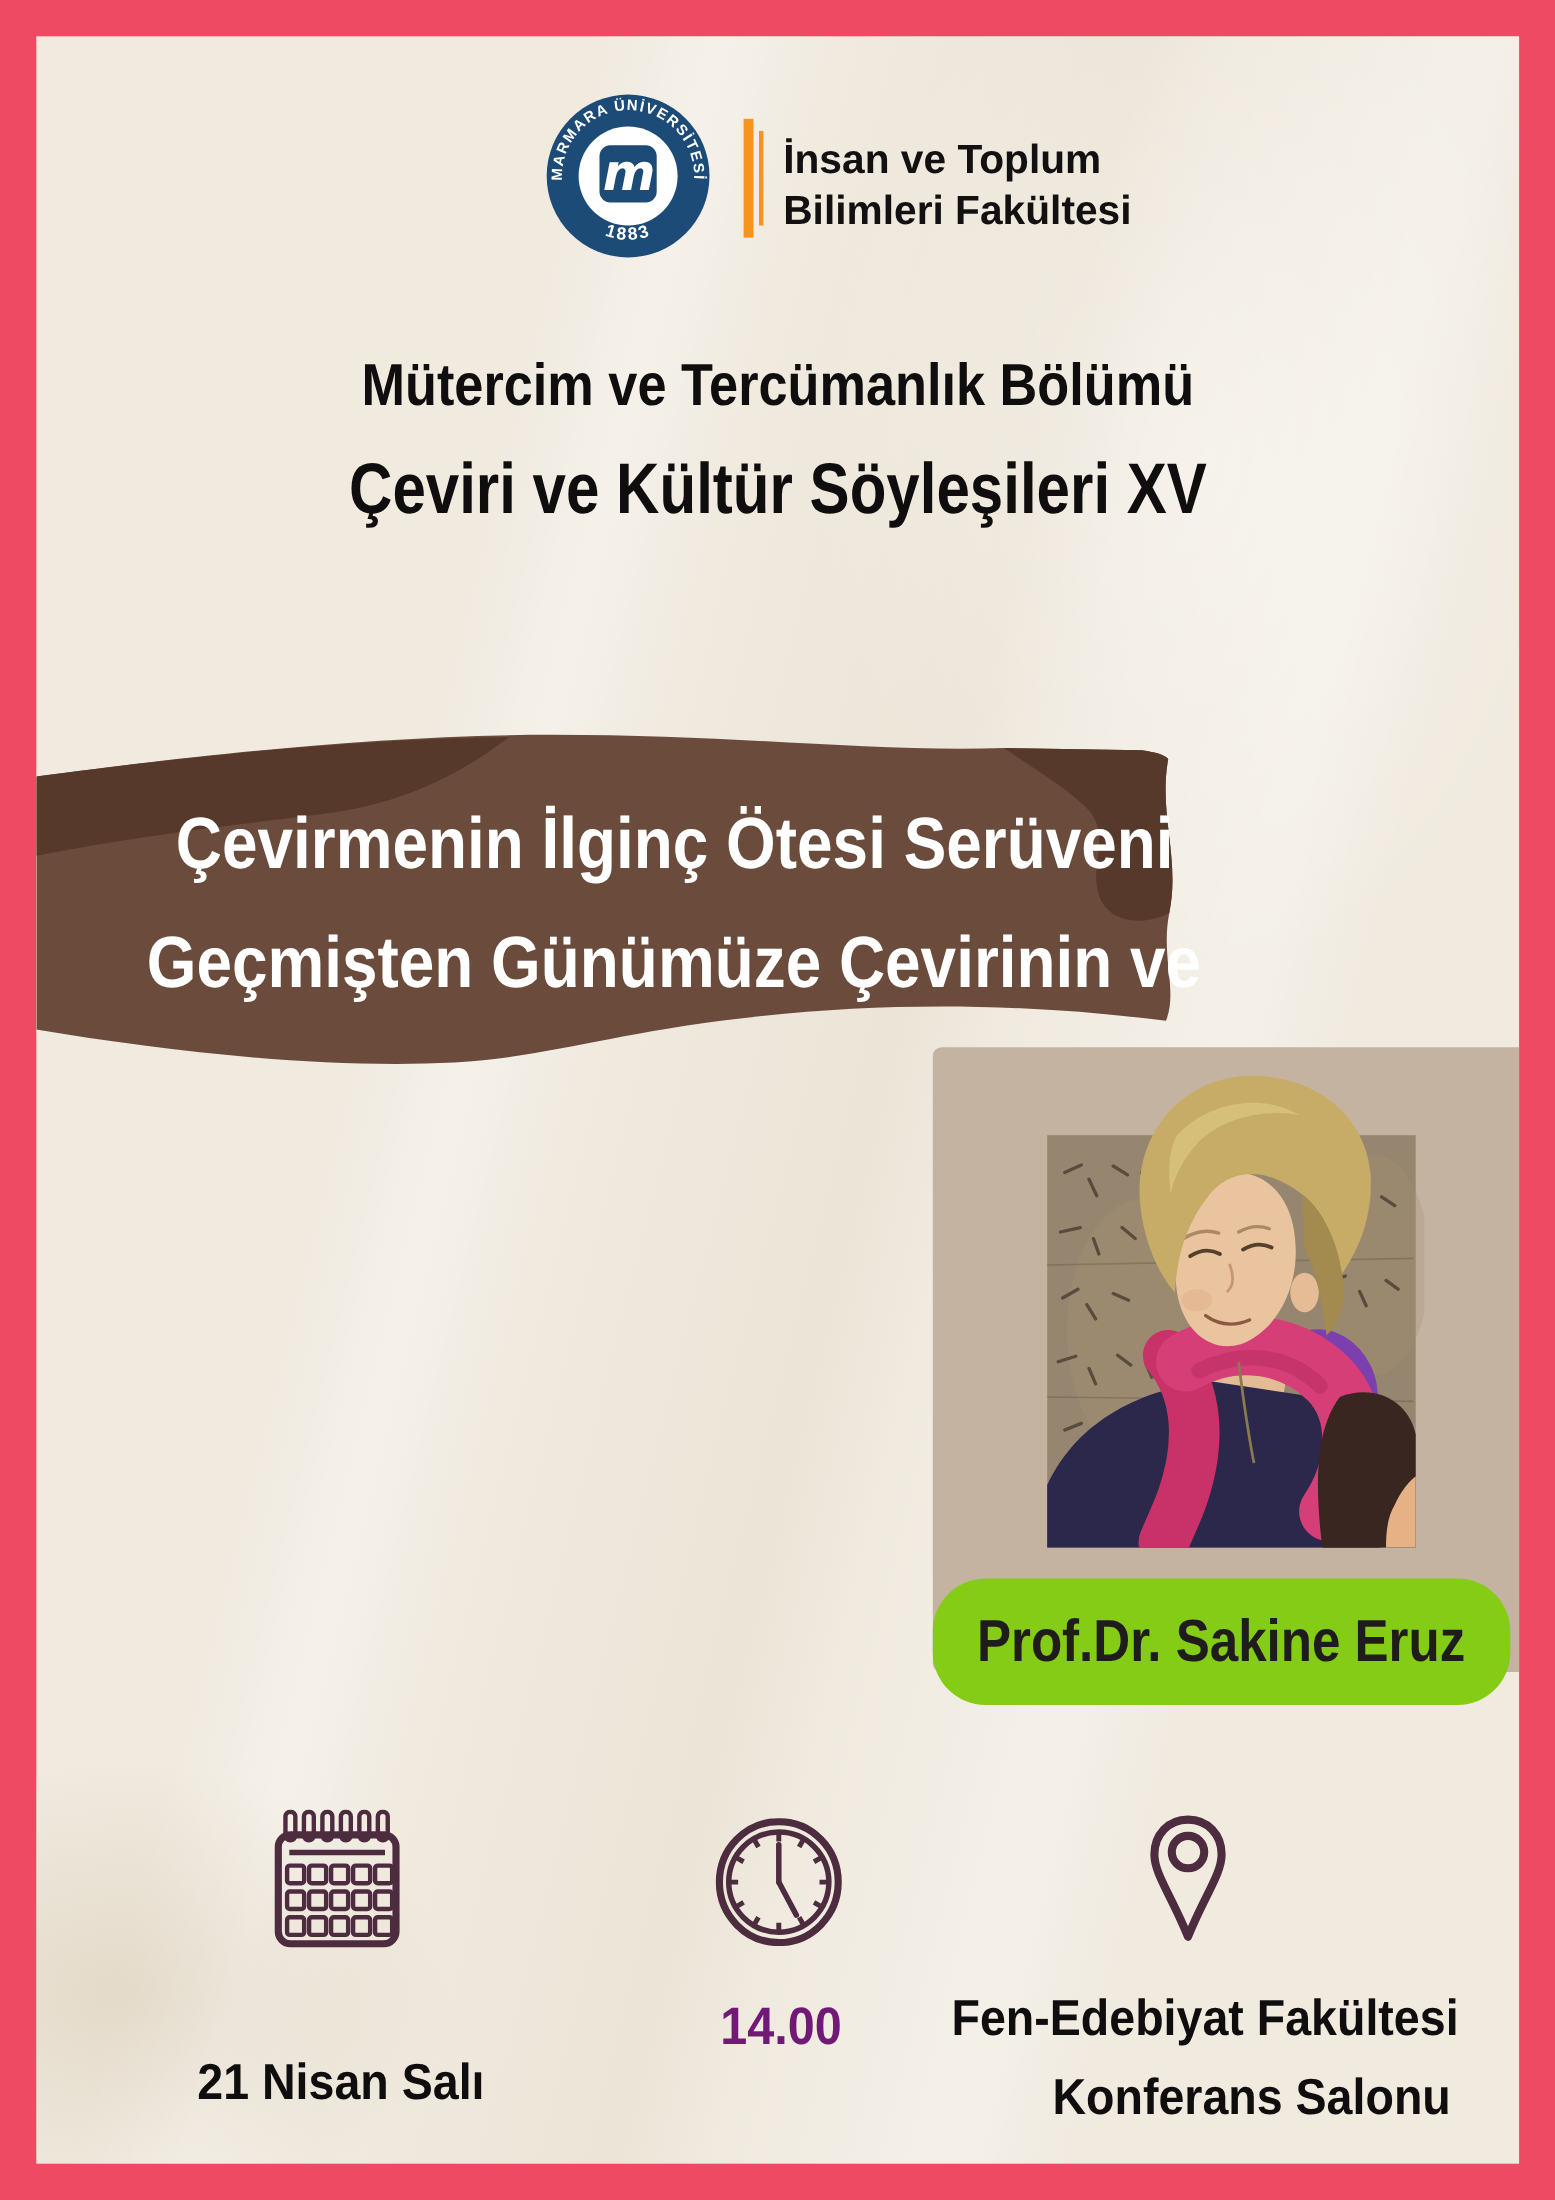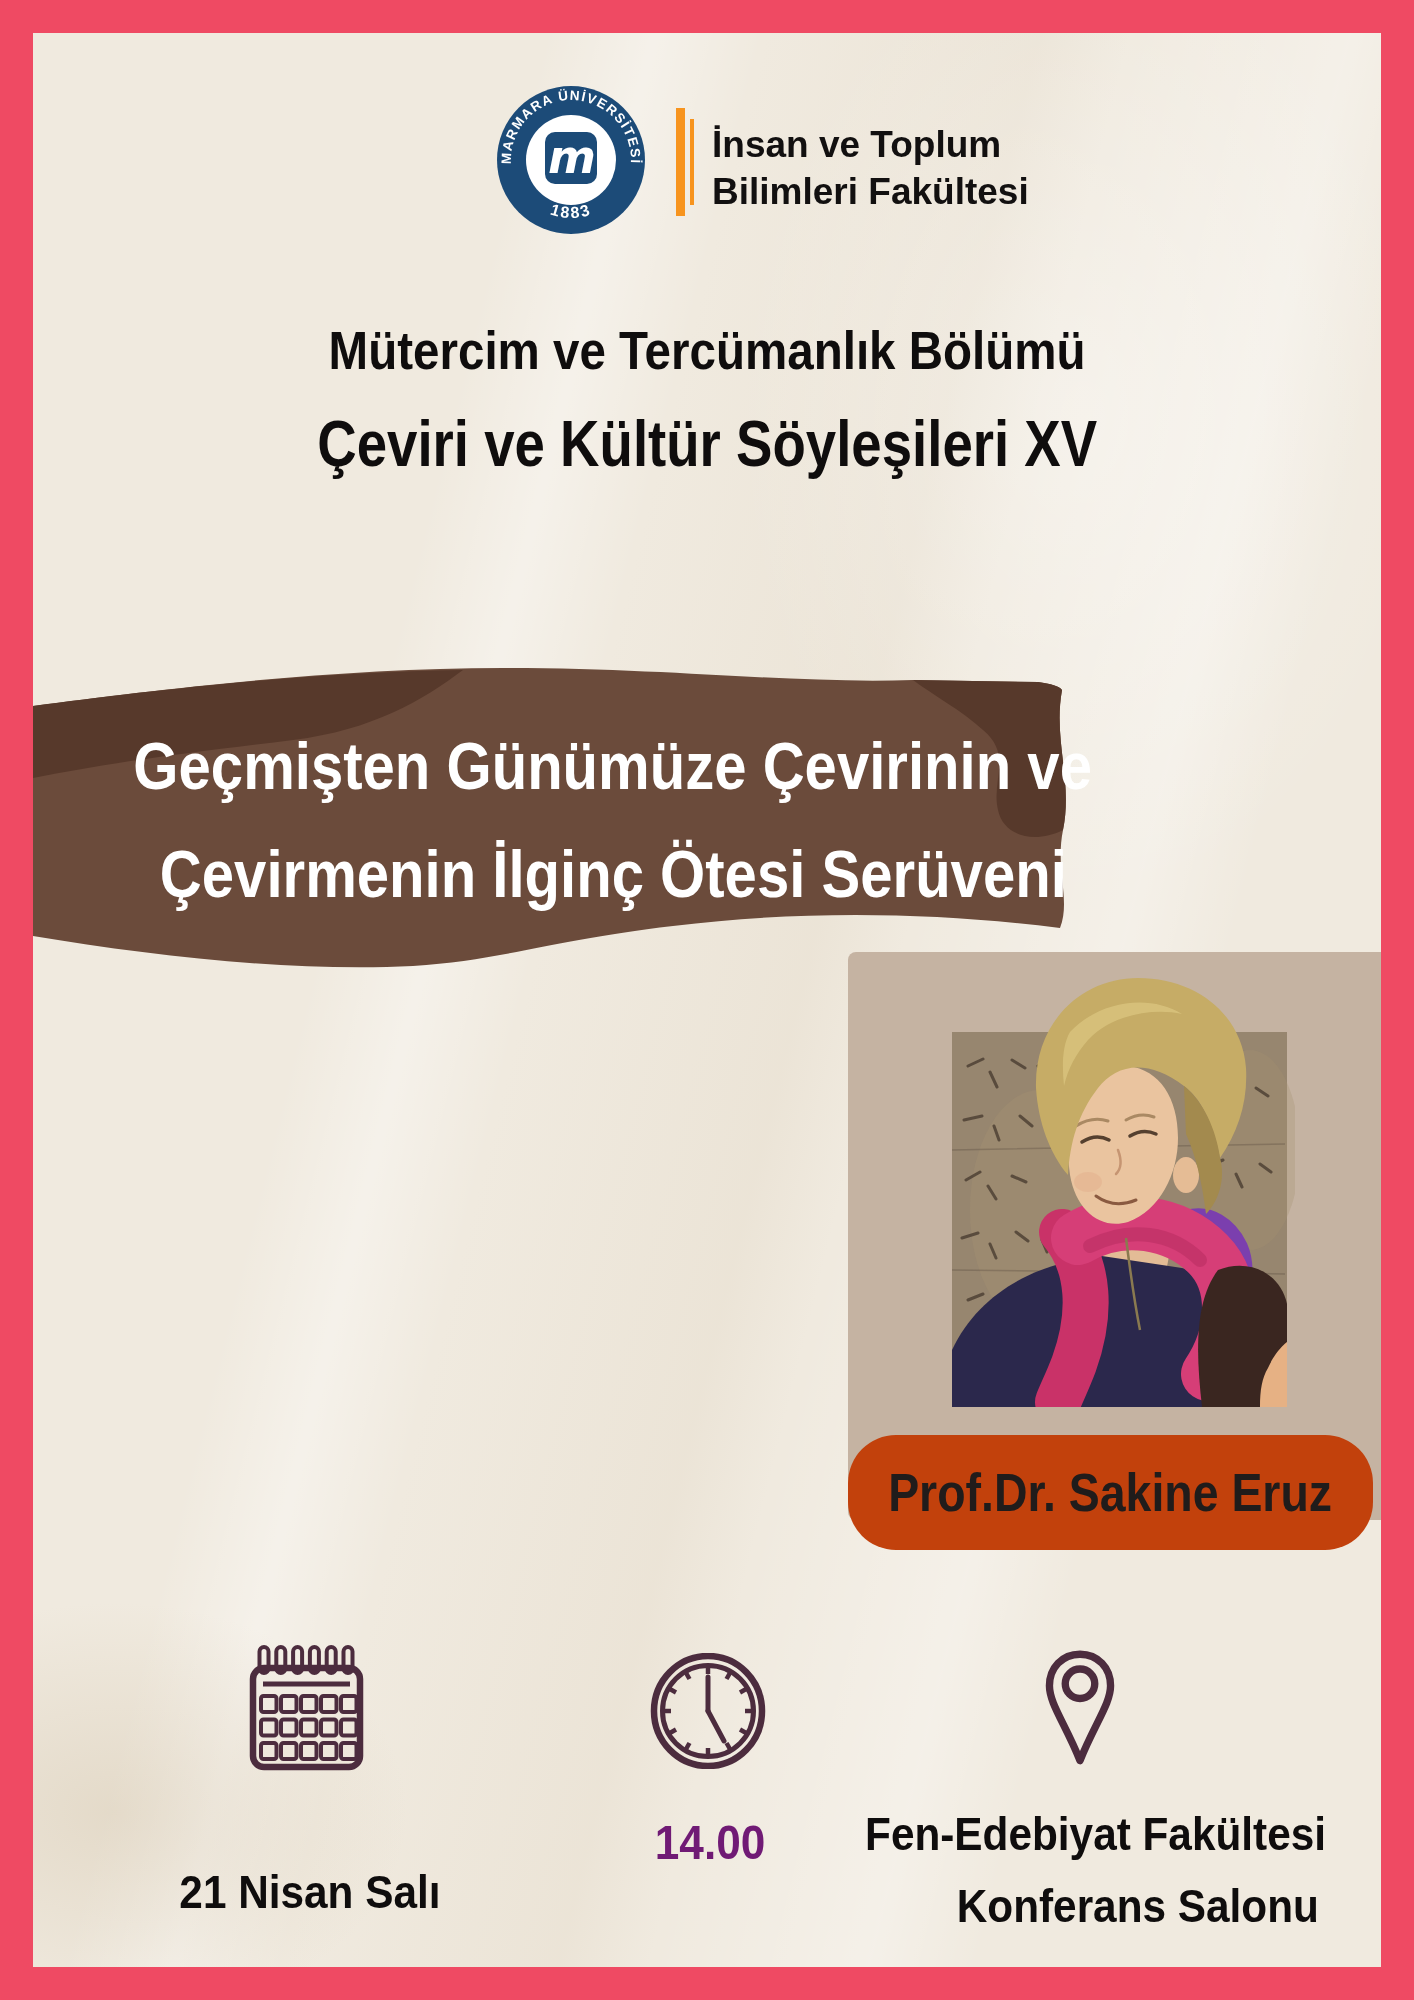--- a/index.html
+++ b/index.html
@@ -40,21 +40,21 @@
   .title-series .cond{transform:scaleX(.84);}
 
   
   .banner-svg{left:0;top:627px;width:1130px;height:312px;}
   .banner-text{left:20px;top:679px;width:1120px;color:#ffffff;font-weight:bold;}
   .banner-text .line{height:108px;line-height:108px;font-size:66px;text-align:center;}
 
   
   .panel{left:815px;top:919px;width:533px;height:568px;background:#C5B3A2;border-radius:8px 0 0 8px;}
   .portrait{left:917px;top:937px;width:345px;height:437px;}
-  .name-label{left:815px;top:1402px;width:525px;height:115px;background:#c2410c;border-radius:48px;}
+  .name-label{left:815px;top:1402px;width:525px;height:115px;background:#84cc16;border-radius:48px;}
   .name-label .line{height:115px;line-height:115px;font-size:54px;font-weight:bold;color:#201c1b;text-align:center;}
   .name-label .cond{transform:scaleX(.86);}
 
   
   .icon-cal{left:215px;top:1612px;width:116px;height:126px;}
   .icon-clock{left:617px;top:1620px;width:116px;height:116px;}
   .icon-pin{left:1012px;top:1617px;width:70px;height:118px;}
   .info-date{left:102px;top:1787px;width:350px;font-weight:bold;font-size:46px;line-height:54px;color:#0f0d0d;margin-top:45px;}
   .info-time{left:552px;top:1783px;width:250px;font-weight:bold;font-size:48px;line-height:54px;color:#701a75;}
   .info-venue{left:812px;top:1765px;width:490px;font-weight:bold;font-size:46px;color:#0f0d0d;}
@@ -98,22 +98,22 @@
     <div class="abs title-series ctr">
       <span class="cond">Çeviri ve Kültür Söyleşileri XV</span>
     </div>
 
     <svg class="abs banner-svg" viewBox="0 0 1130 312">
       <path d="M 0,46 C 120,30 300,8 470,8 C 640,8 760,24 880,20 L 1005,22 C 1018,24 1026,26 1029,30 C 1020,80 1040,120 1030,170 C 1022,210 1038,240 1027,268 C 900,252 770,250 640,266 C 520,280 470,300 380,306 C 260,312 120,296 0,276 Z" fill="#6B4B3B"></path>
       <path d="M 0,46 C 120,30 280,12 430,10 C 390,40 340,70 260,80 C 180,90 90,100 0,118 Z" fill="#57392B"></path>
       <path d="M 880,20 L 1005,22 C 1018,24 1026,26 1029,30 C 1020,80 1040,120 1030,170 C 1000,185 970,175 965,150 C 958,120 980,95 950,70 C 928,50 900,35 880,20 Z" fill="#57392B"></path>
     </svg>
     <div class="abs banner-text">
+      <div class="line"><span class="cond">Çevirmenin İlginç Ötesi Serüveni</span></div>
       <div class="line"><span class="cond">Geçmişten Günümüze Çevirinin ve</span></div>
-      <div class="line"><span class="cond">Çevirmenin İlginç Ötesi Serüveni</span></div>
     </div>
 
     <div class="abs panel"></div>
 
     <svg class="abs portrait" viewBox="0 0 345 437">
 
       <rect x="2" y="62" width="335" height="375" fill="#97866F"></rect>
       <ellipse cx="90" cy="240" rx="70" ry="120" fill="#A69372" opacity=".35"></ellipse>
       <ellipse cx="300" cy="180" rx="50" ry="100" fill="#A69372" opacity=".3"></ellipse>
       <path d="M2,180 l333,-6 M2,300 l333,4" stroke="#40342A" stroke-width="1.5" opacity=".25" fill="none"></path>

